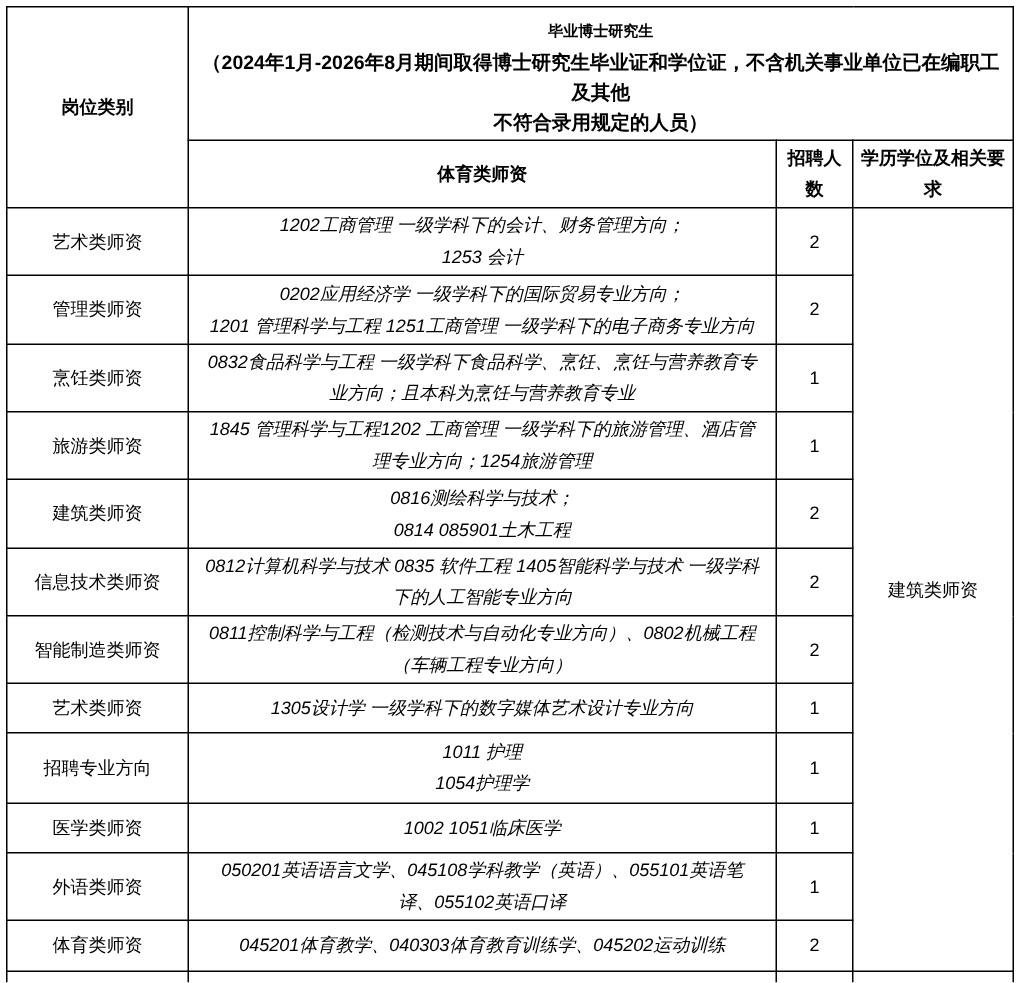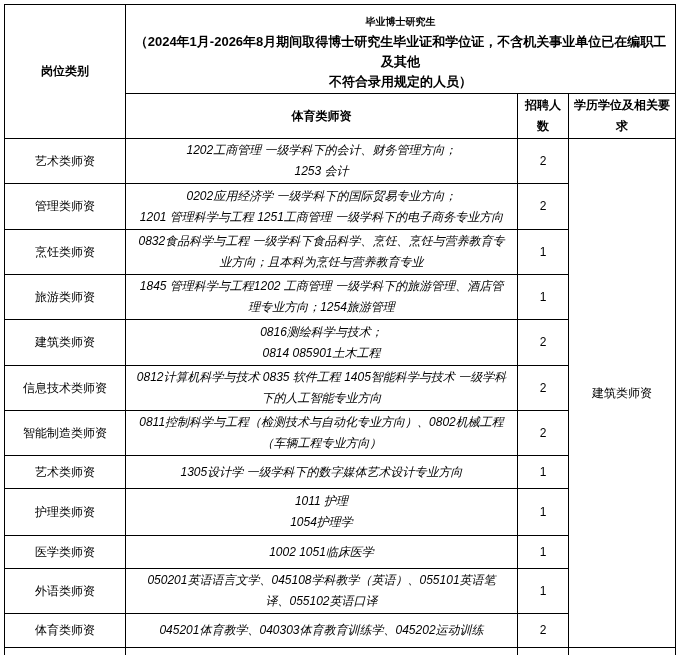--- a/index.html
+++ b/index.html
@@ -121,21 +121,21 @@
         <td class="pre">0811控制科学与工程（检测技术与自动化专业方向）、0802机械工程
 （车辆工程专业方向）</td>
         <td class="count-cell">2</td>
       </tr>
       <tr style="height:33px">
         <td>艺术类师资</td>
         <td class="pre">1305设计学 一级学科下的数字媒体艺术设计专业方向</td>
         <td class="count-cell">1</td>
       </tr>
       <tr style="height:47px">
-        <td>护理类师资</td>
+        <td>招聘专业方向</td>
         <td class="pre">1011 护理
 1054护理学</td>
         <td class="count-cell">1</td>
       </tr>
       <tr style="height:33px">
         <td>医学类师资</td>
         <td class="pre">1002 1051临床医学</td>
         <td class="count-cell">1</td>
       </tr>
       <tr style="height:38px">

